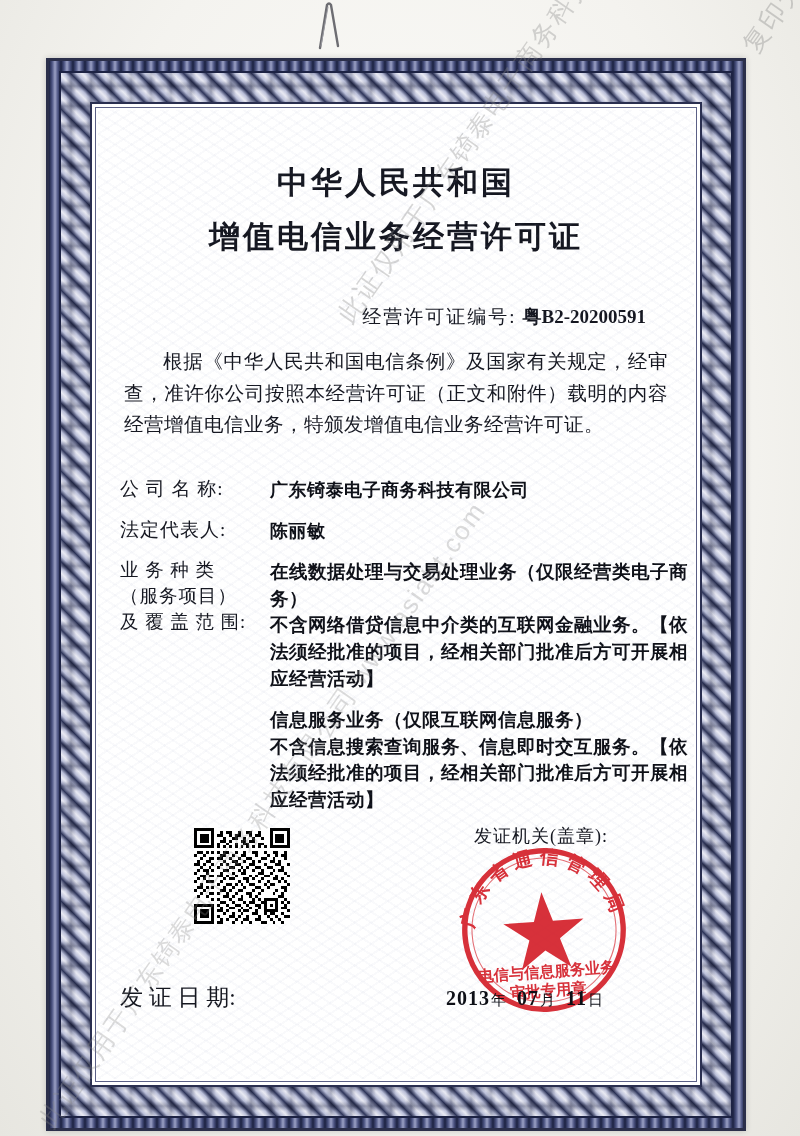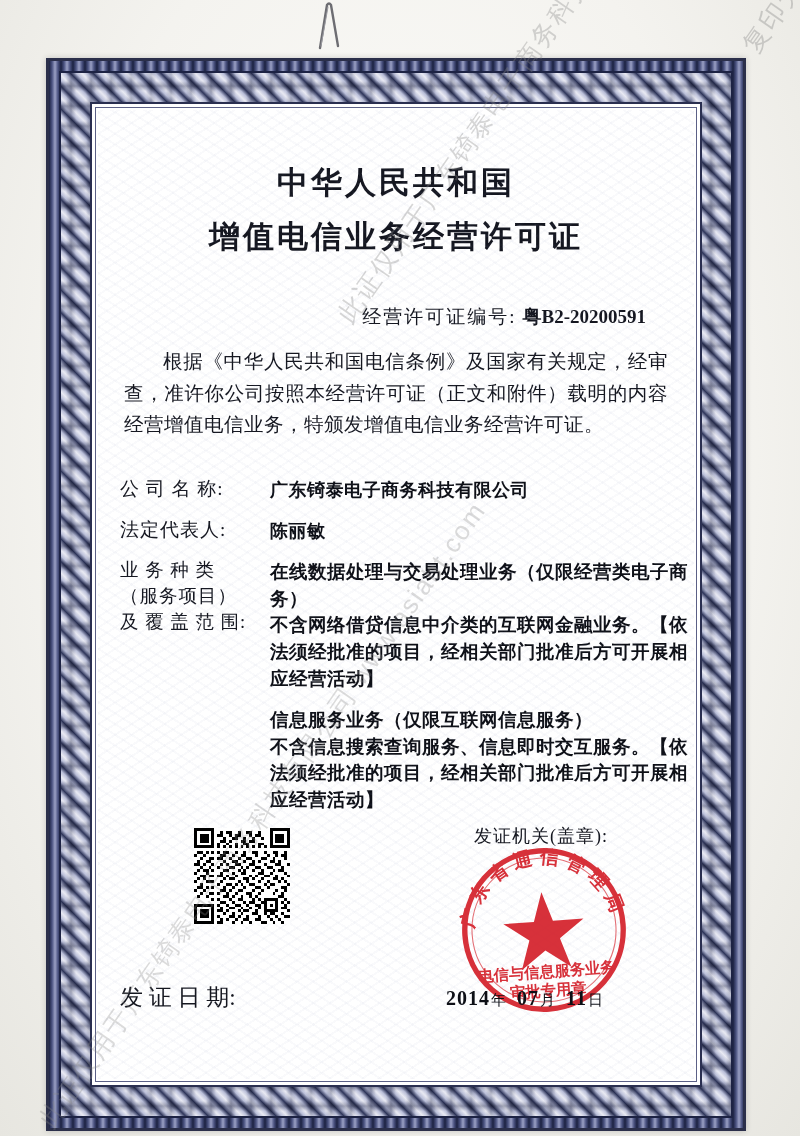--- a/index.html
+++ b/index.html
@@ -628,21 +628,21 @@
           </text>
 
           <text x="100" y="152" text-anchor="middle" font-family="'DejaVu Serif','Liberation Serif',serif" font-size="17" font-weight="700" fill="#d4202a">电信与信息服务业务</text>
           <text x="100" y="173" text-anchor="middle" font-family="'DejaVu Serif','Liberation Serif',serif" font-size="17" font-weight="700" fill="#d4202a">审批专用章</text>
         </g>
       </svg>
 
       <div class="date-row" id="issue-date-row">
         <div class="date-label">发 证 日 期:</div>
         <div class="date-value">
-          <span class="seg">2014</span><span class="unit">年</span><span class="seg">07</span><span class="unit">月</span><span class="seg">11</span><span class="unit">日</span>
+          <span class="seg">2013</span><span class="unit">年</span><span class="seg">07</span><span class="unit">月</span><span class="seg">11</span><span class="unit">日</span>
         </div>
       </div>
 
     </div>
   </div>
 
   <div class="wm" id="wm1">此证仅用于广东锜泰电子商务科技有限公司营业执照，复印无效</div>
   <div class="wm" id="wm2">此证仅用于广东锜泰电子商务科技有限公司 www.asiabt.com</div>
   <div class="wm" id="wm3">复印无效</div>
 

